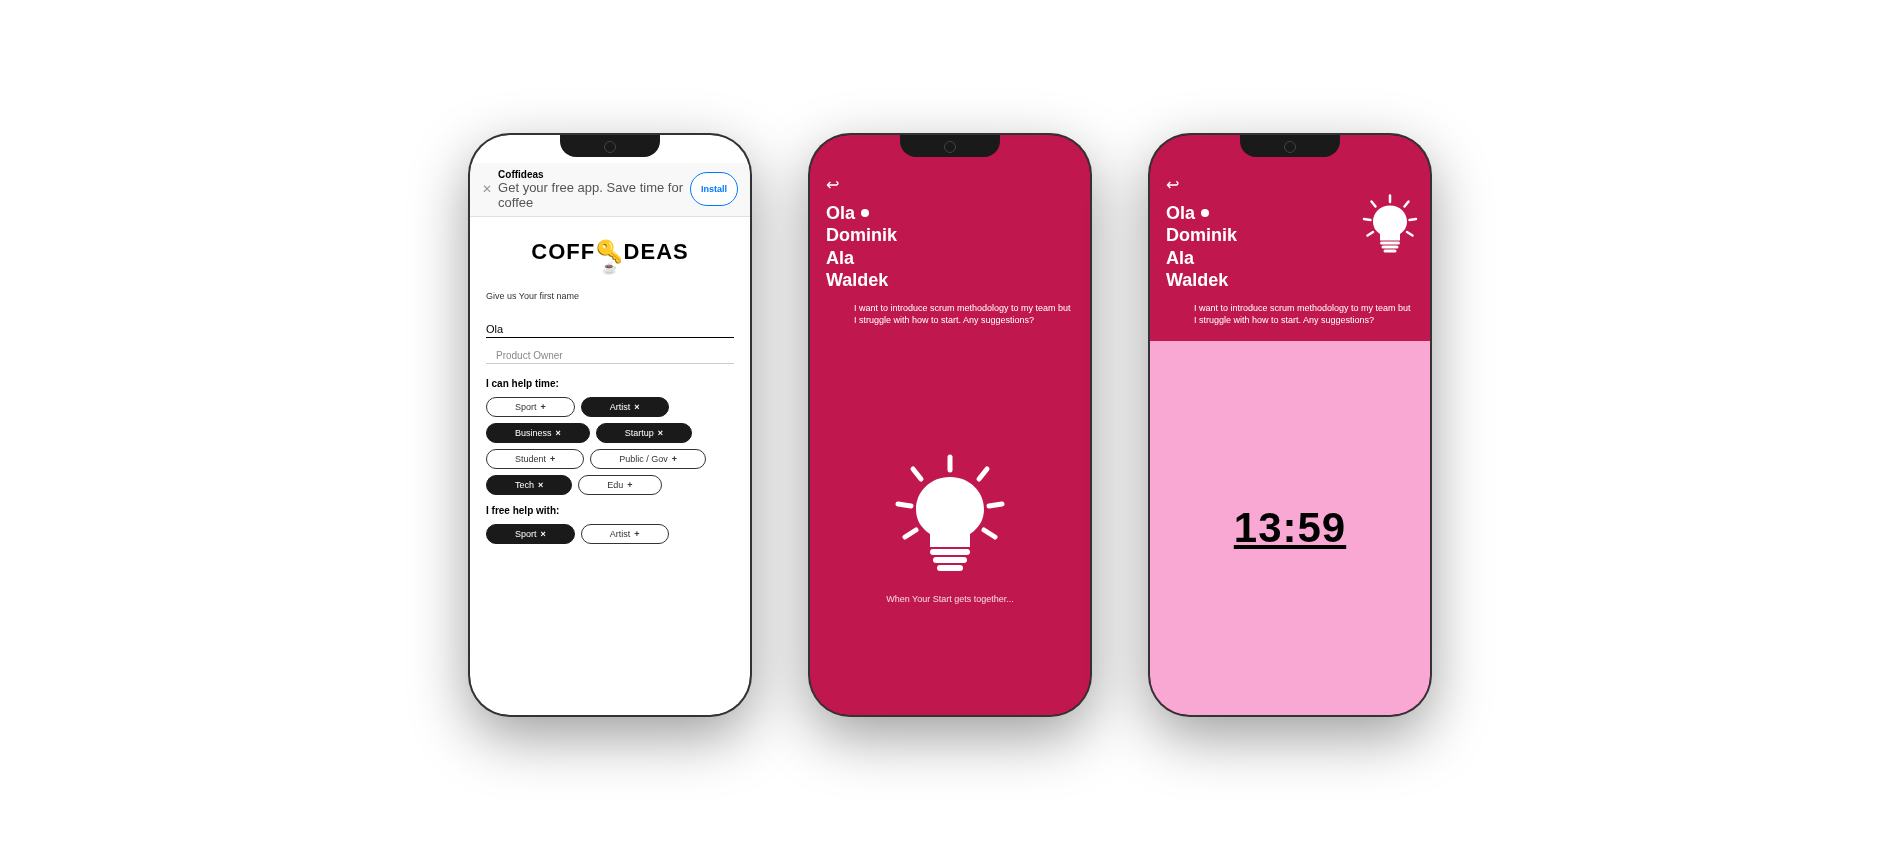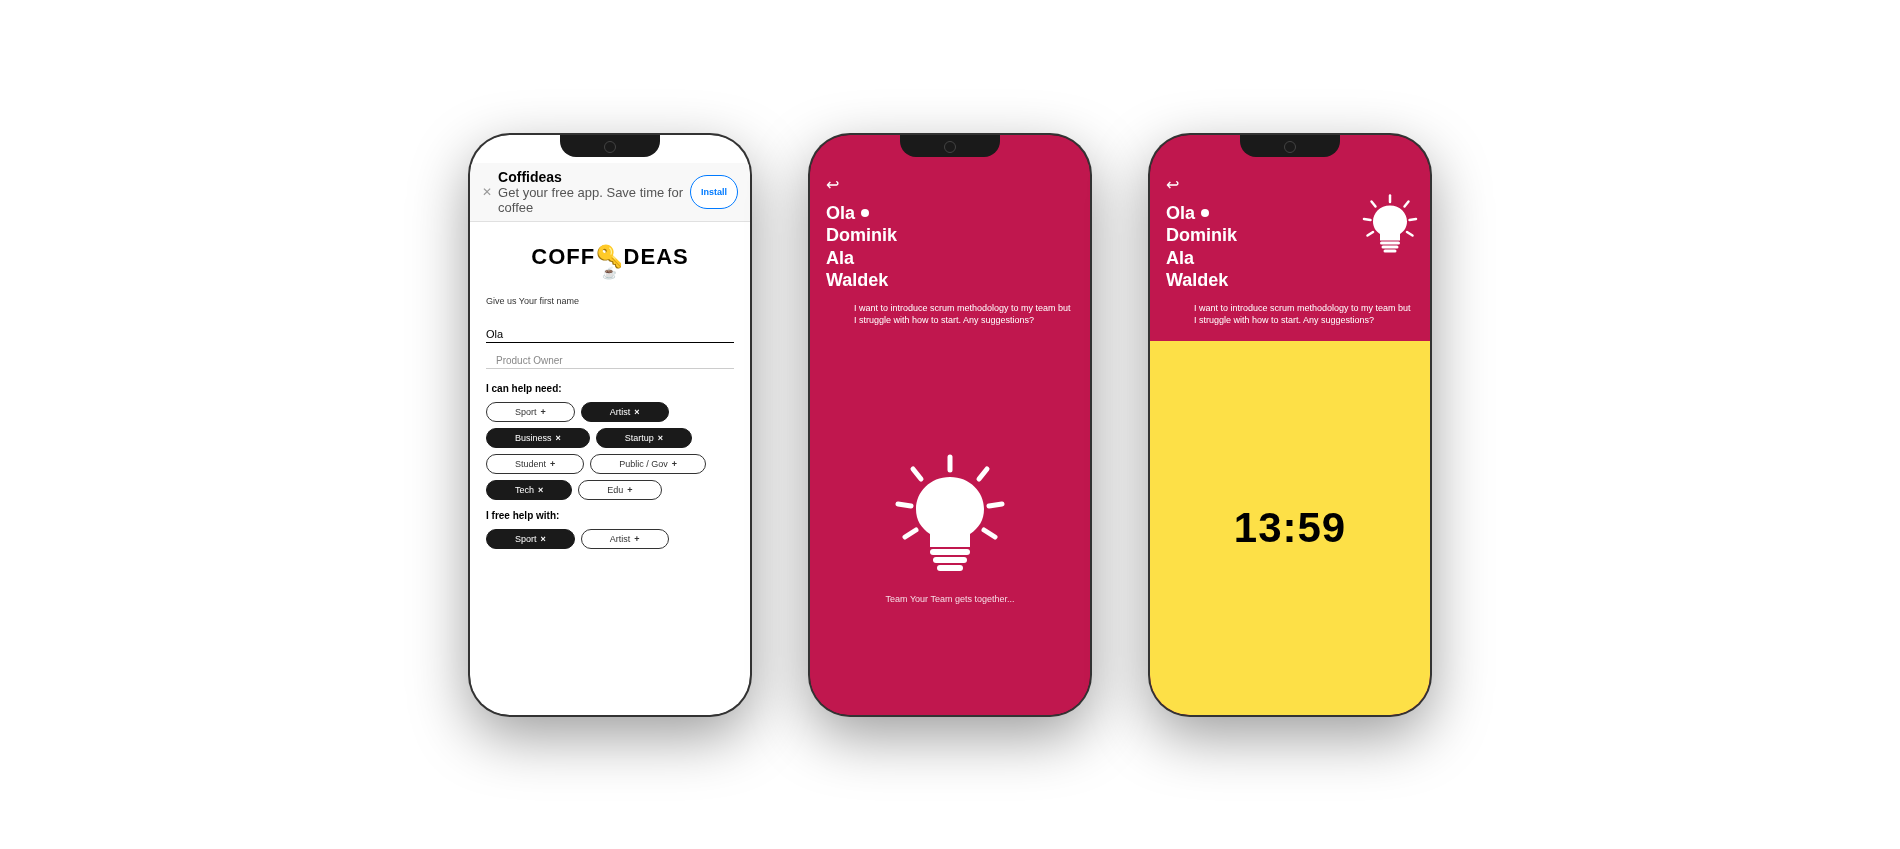--- a/index.html
+++ b/index.html
@@ -84,21 +84,21 @@
     }
 
     .banner-close {
       font-size: 12px;
       color: #999;
       font-weight: 300;
     }
 
     .banner-text strong {
       display: block;
-      font-size: 14px;
+      font-size: 10px;
       font-weight: 700;
       color: #000;
     }
 
     .banner-text span {
       font-size: 13px;
       color: #555;
     }
 
     .install-btn {
@@ -286,25 +286,26 @@
       font-weight: 700;
       padding: 8px 0;
       width: 80%;
       text-align: center;
       margin: 10px auto 20px;
       display: block;
     }
 
     
     .phone3-bottom {
-      background: #fde047;
+      background: #f9a8d4;
       flex: 1;
       display: flex;
       align-items: center;
       justify-content: center;
+      text-decoration: underline;
     }
 
     .timer-display {
       font-size: 42px;
       font-weight: 900;
       color: #000;
       font-family: 'Arial Black', Arial, sans-serif;
       letter-spacing: 1px;
     }
 
@@ -347,21 +348,21 @@
             COFF<span style="display:inline-block;transform:scaleX(-1);">🔑</span>DEAS
           </span>
           <span class="logo-icon">☕</span>
         </div>
 
         <span class="form-label">Give us Your first name</span>
         <span class="form-input-val">Ola</span>
 
         <span class="form-input-placeholder">Product Owner</span>
 
-        <span class="section-label">I can help need:</span>
+        <span class="section-label">I can help time:</span>
         <div class="tags-container">
           <span class="tag tag-outline">Sport <span class="tag-icon">+</span></span>
           <span class="tag tag-filled">Artist <span class="tag-icon">×</span></span>
           <span class="tag tag-filled">Business <span class="tag-icon">×</span></span>
           <span class="tag tag-filled">Startup <span class="tag-icon">×</span></span>
           <span class="tag tag-outline">Student <span class="tag-icon">+</span></span>
           <span class="tag tag-outline">Public / Gov <span class="tag-icon">+</span></span>
           <span class="tag tag-filled">Tech <span class="tag-icon">×</span></span>
           <span class="tag tag-outline">Edu <span class="tag-icon">+</span></span>
         </div>
@@ -412,21 +413,21 @@
           <line x1="15" y1="85" x2="26" y2="78" stroke="white" stroke-width="5" stroke-linecap="round"></line>
           <line x1="105" y1="85" x2="94" y2="78" stroke="white" stroke-width="5" stroke-linecap="round"></line>
 
           <path d="M60 25 C40 25 26 40 26 57 C26 68 31 76 40 82 L40 95 L80 95 L80 82 C89 76 94 68 94 57 C94 40 80 25 60 25Z" fill="white"></path>
 
           <rect x="40" y="97" width="40" height="6" rx="3" fill="white"></rect>
           <rect x="43" y="105" width="34" height="6" rx="3" fill="white"></rect>
           <rect x="47" y="113" width="26" height="6" rx="3" fill="white"></rect>
         </svg>
 
-        <p class="when-text">Team Your Team gets together...</p>
+        <p class="when-text">When Your Start gets together...</p>
       </div>
     </div>
   </div>
 </div>
 
 <div class="phone">
   <div class="phone-status-cam"></div>
   <div class="phone-screen">
     <div class="phone-pink" style="position:relative;">
       <div class="phone-pink-top" style="position:relative;">

